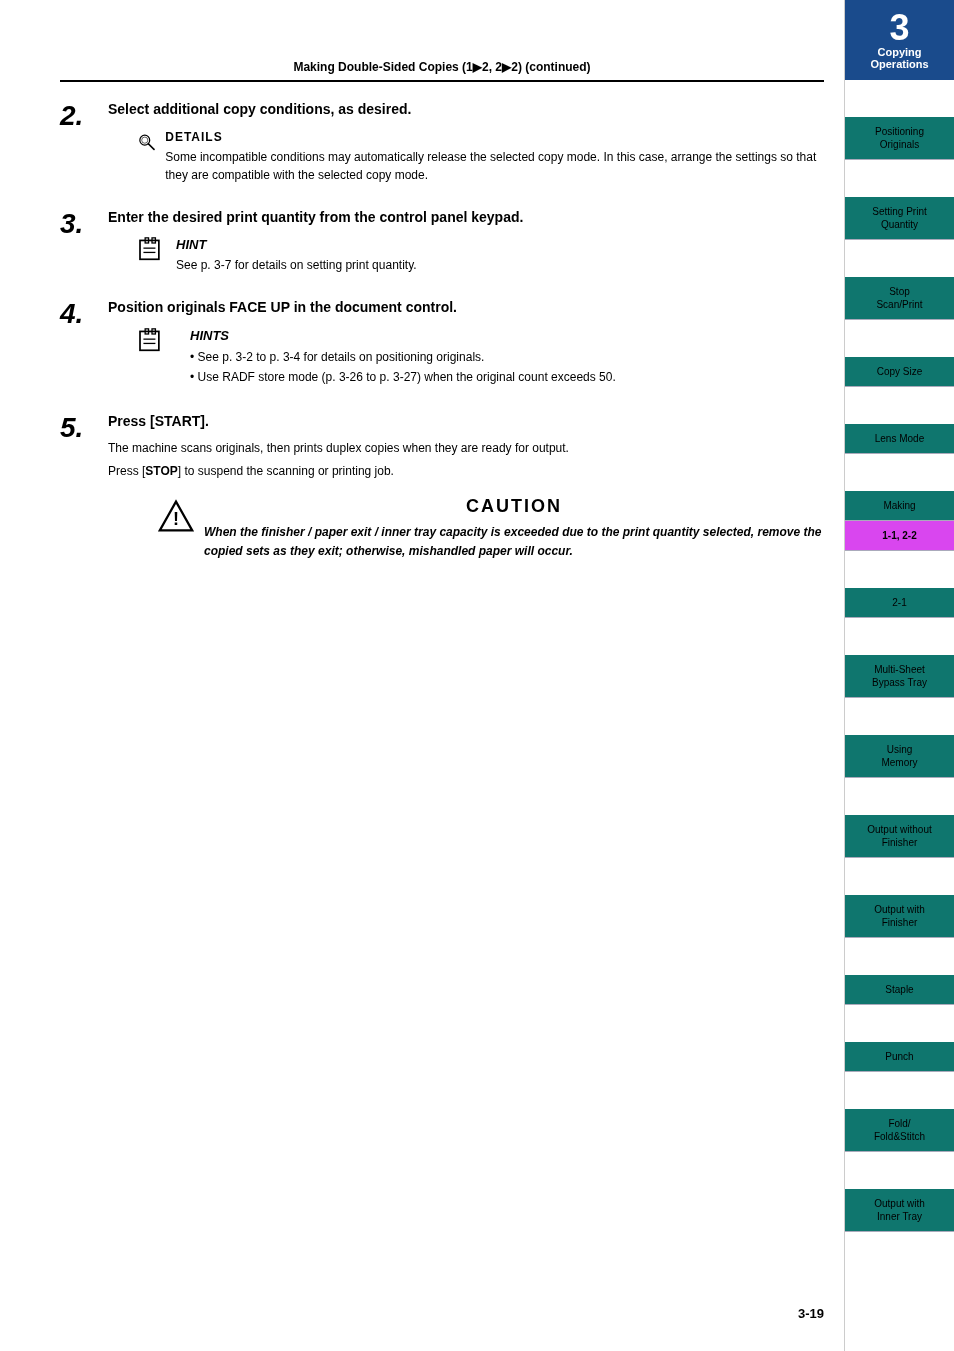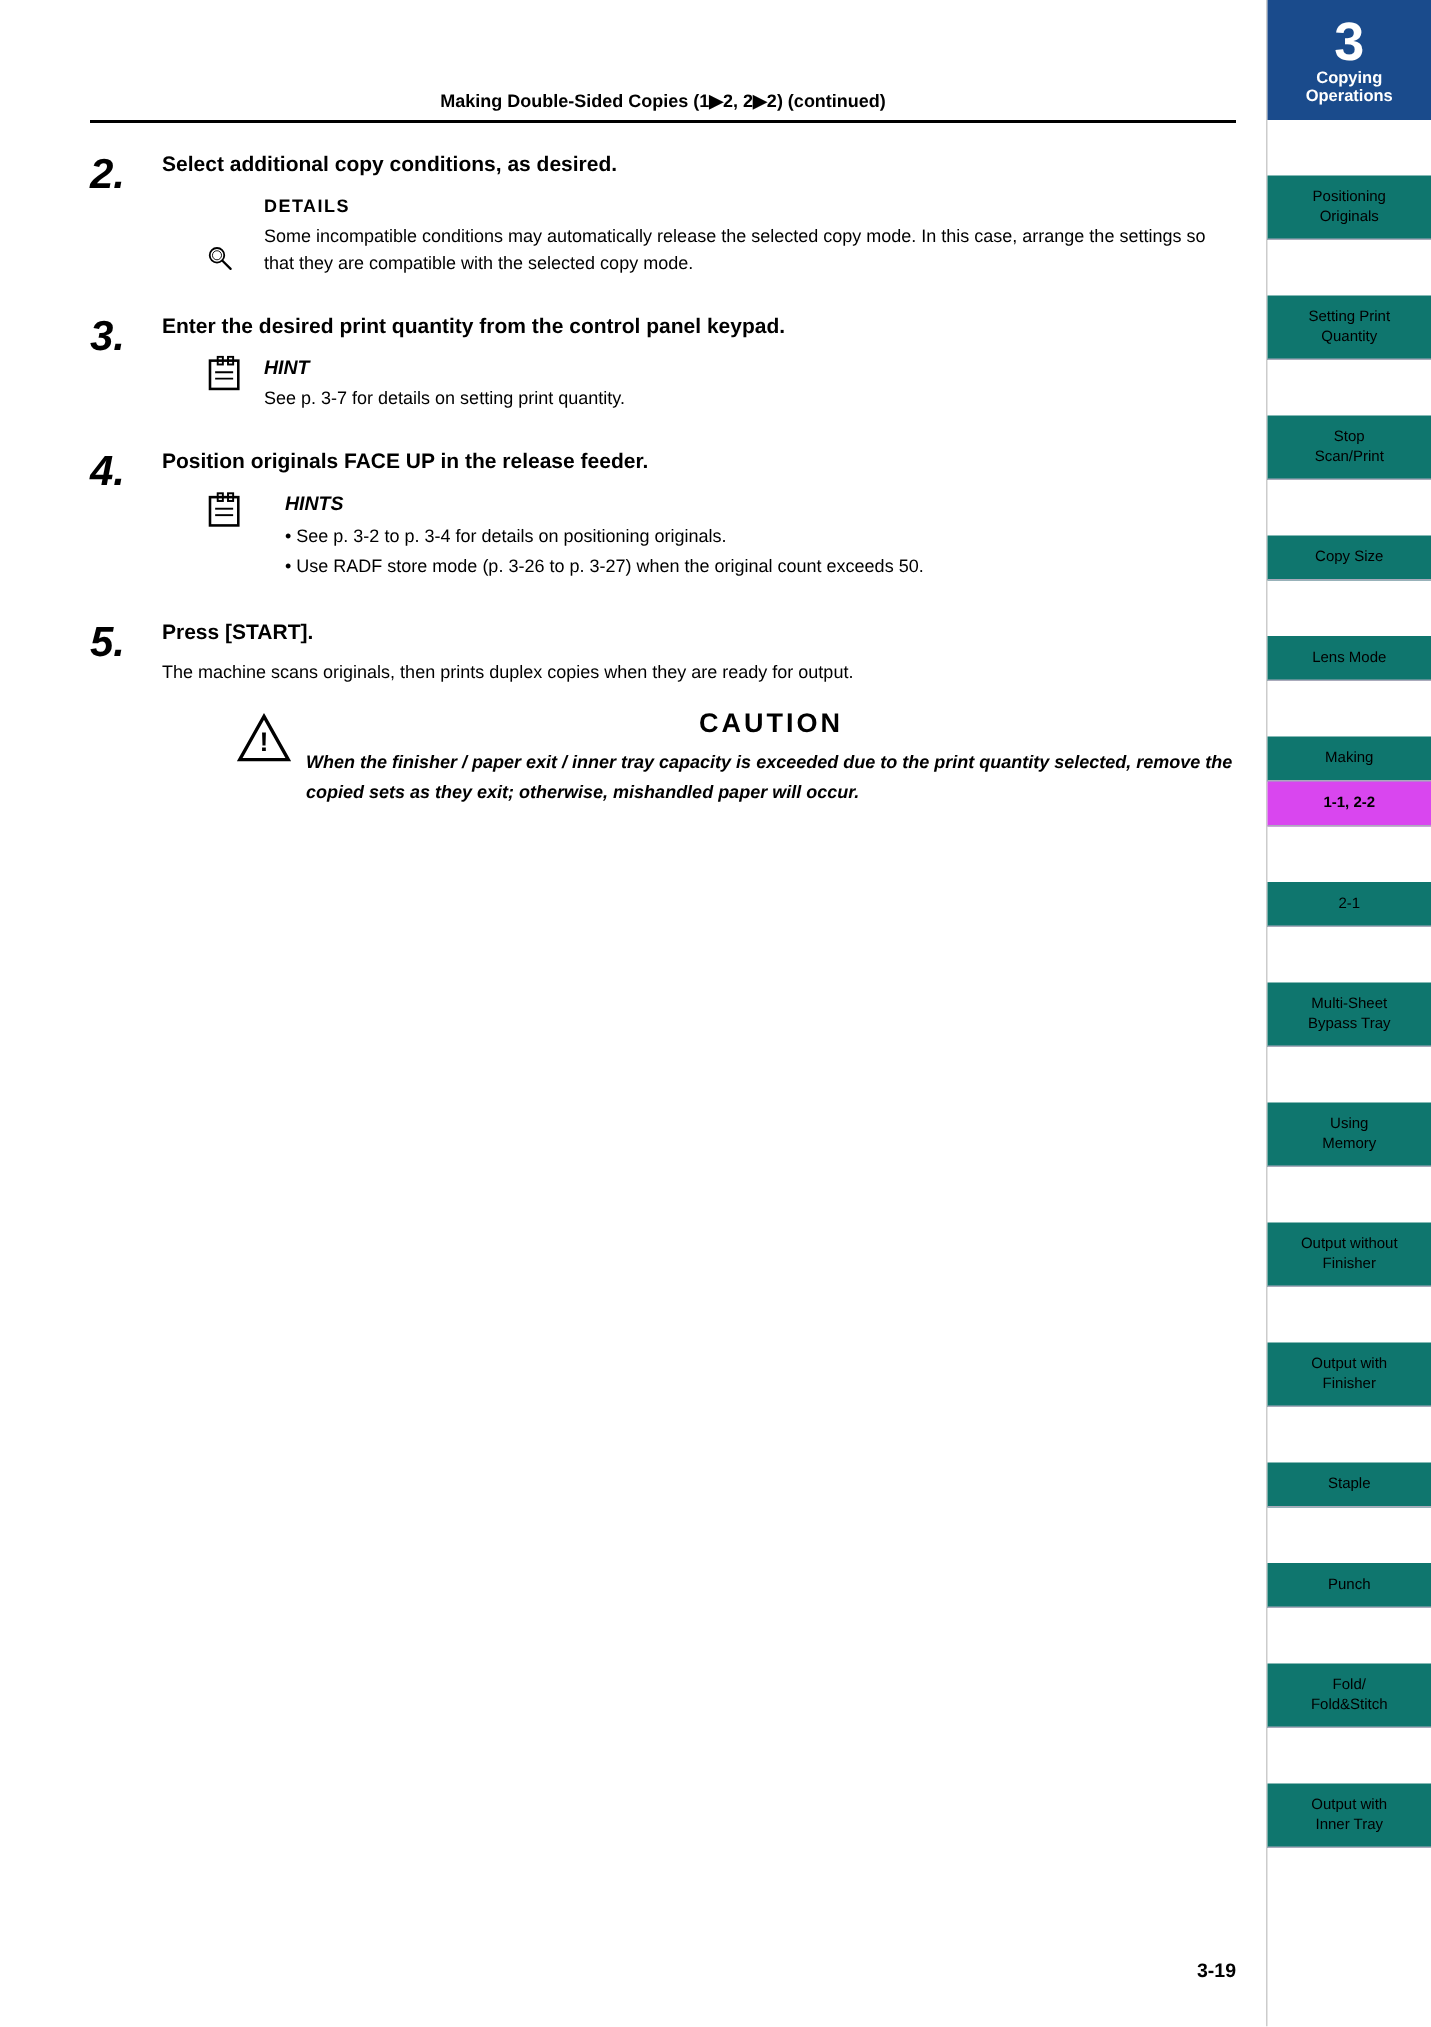--- a/index.html
+++ b/index.html
@@ -50,23 +50,23 @@
 
     .step-title {
       font-size: 14px;
       font-weight: bold;
       margin-bottom: 8px;
       line-height: 1.4;
     }
 
     .callout-box {
       display: flex;
-      align-items: flex-end;
+      align-items: flex-start;
       margin: 10px 0 10px 30px;
-      gap: 21px;
+      gap: 10px;
     }
 
     .callout-title {
       font-size: 12px;
       font-weight: bold;
       letter-spacing: 1px;
       margin-bottom: 4px;
     }
 
     .callout-text {
@@ -271,21 +271,21 @@
           <div class="hint-title">HINT</div>
           <div class="hint-text">See p. 3-7 for details on setting print quantity.</div>
         </div>
       </div>
     </div>
   </div>
 
   <div class="step">
     <div class="step-number">4.</div>
     <div class="step-content">
-      <div class="step-title">Position originals FACE UP in the release feeder.</div>
+      <div class="step-title">Position originals FACE UP in the document control.</div>
       <div class="hints-box">
 
         <svg class="notepad-icon" viewBox="0 0 32 28" xmlns="http://www.w3.org/2000/svg">
           <rect x="2" y="4" width="22" height="22" fill="none" stroke="#000" stroke-width="2"></rect>
           <rect x="8" y="1" width="4" height="6" fill="none" stroke="#000" stroke-width="1.5"></rect>
           <rect x="16" y="1" width="4" height="6" fill="none" stroke="#000" stroke-width="1.5"></rect>
           <line x1="6" y1="13" x2="20" y2="13" stroke="#000" stroke-width="1.5"></line>
           <line x1="6" y1="18" x2="20" y2="18" stroke="#000" stroke-width="1.5"></line>
         </svg>
         <div>
@@ -297,20 +297,23 @@
         </div>
       </div>
     </div>
   </div>
 
   <div class="step">
     <div class="step-number">5.</div>
     <div class="step-content">
       <div class="step-title">Press [START].</div>
       <div class="step-body-text">The machine scans originals, then prints duplex copies when they are ready for output.</div>
+      <div class="step-body-text">
+        Press [<strong>STOP</strong>] to suspend the scanning or printing job.
+      </div>
 
       <div class="caution-box">
         <svg class="caution-triangle" viewBox="0 0 40 36" xmlns="http://www.w3.org/2000/svg">
           <polygon points="20,2 38,34 2,34" fill="none" stroke="#000" stroke-width="2.5"></polygon>
           <text x="20" y="28" text-anchor="middle" font-size="20" font-weight="bold" fill="#000">!</text>
         </svg>
         <div>
           <div class="caution-title">CAUTION</div>
           <div class="caution-text">When the finisher / paper exit / inner tray capacity is exceeded due to the print quantity selected, remove the copied sets as they exit; otherwise, mishandled paper will occur.</div>
         </div>

